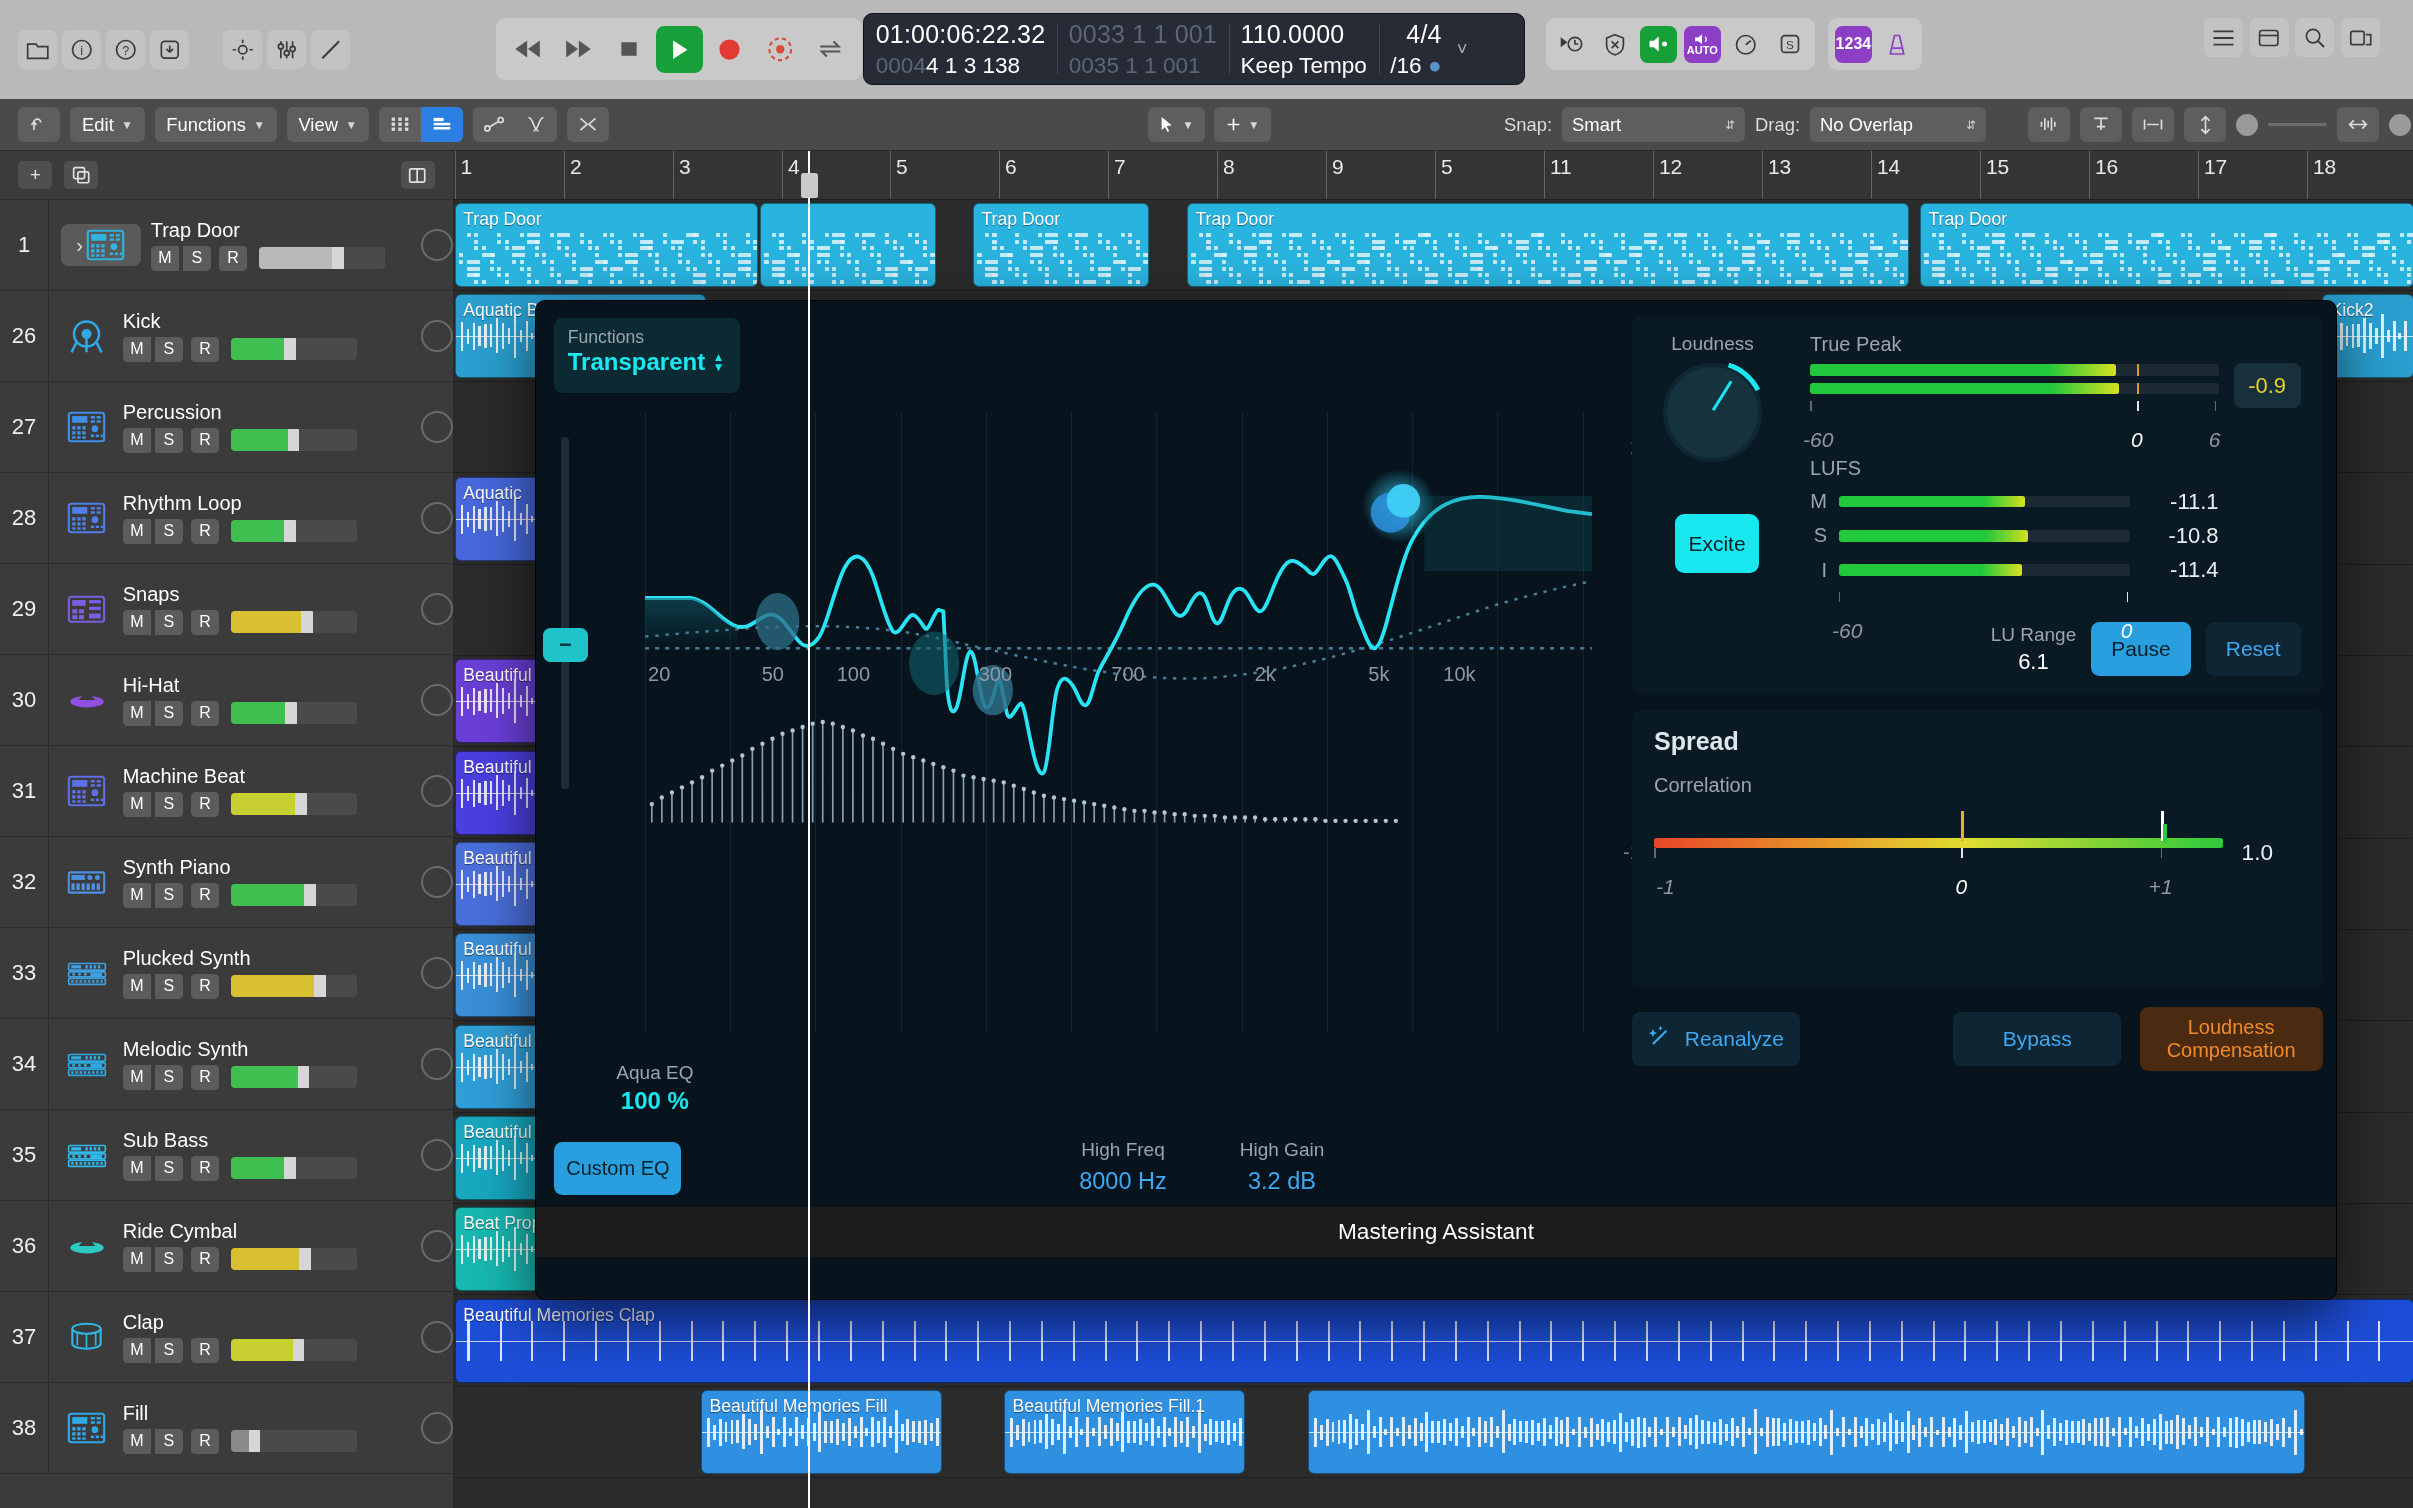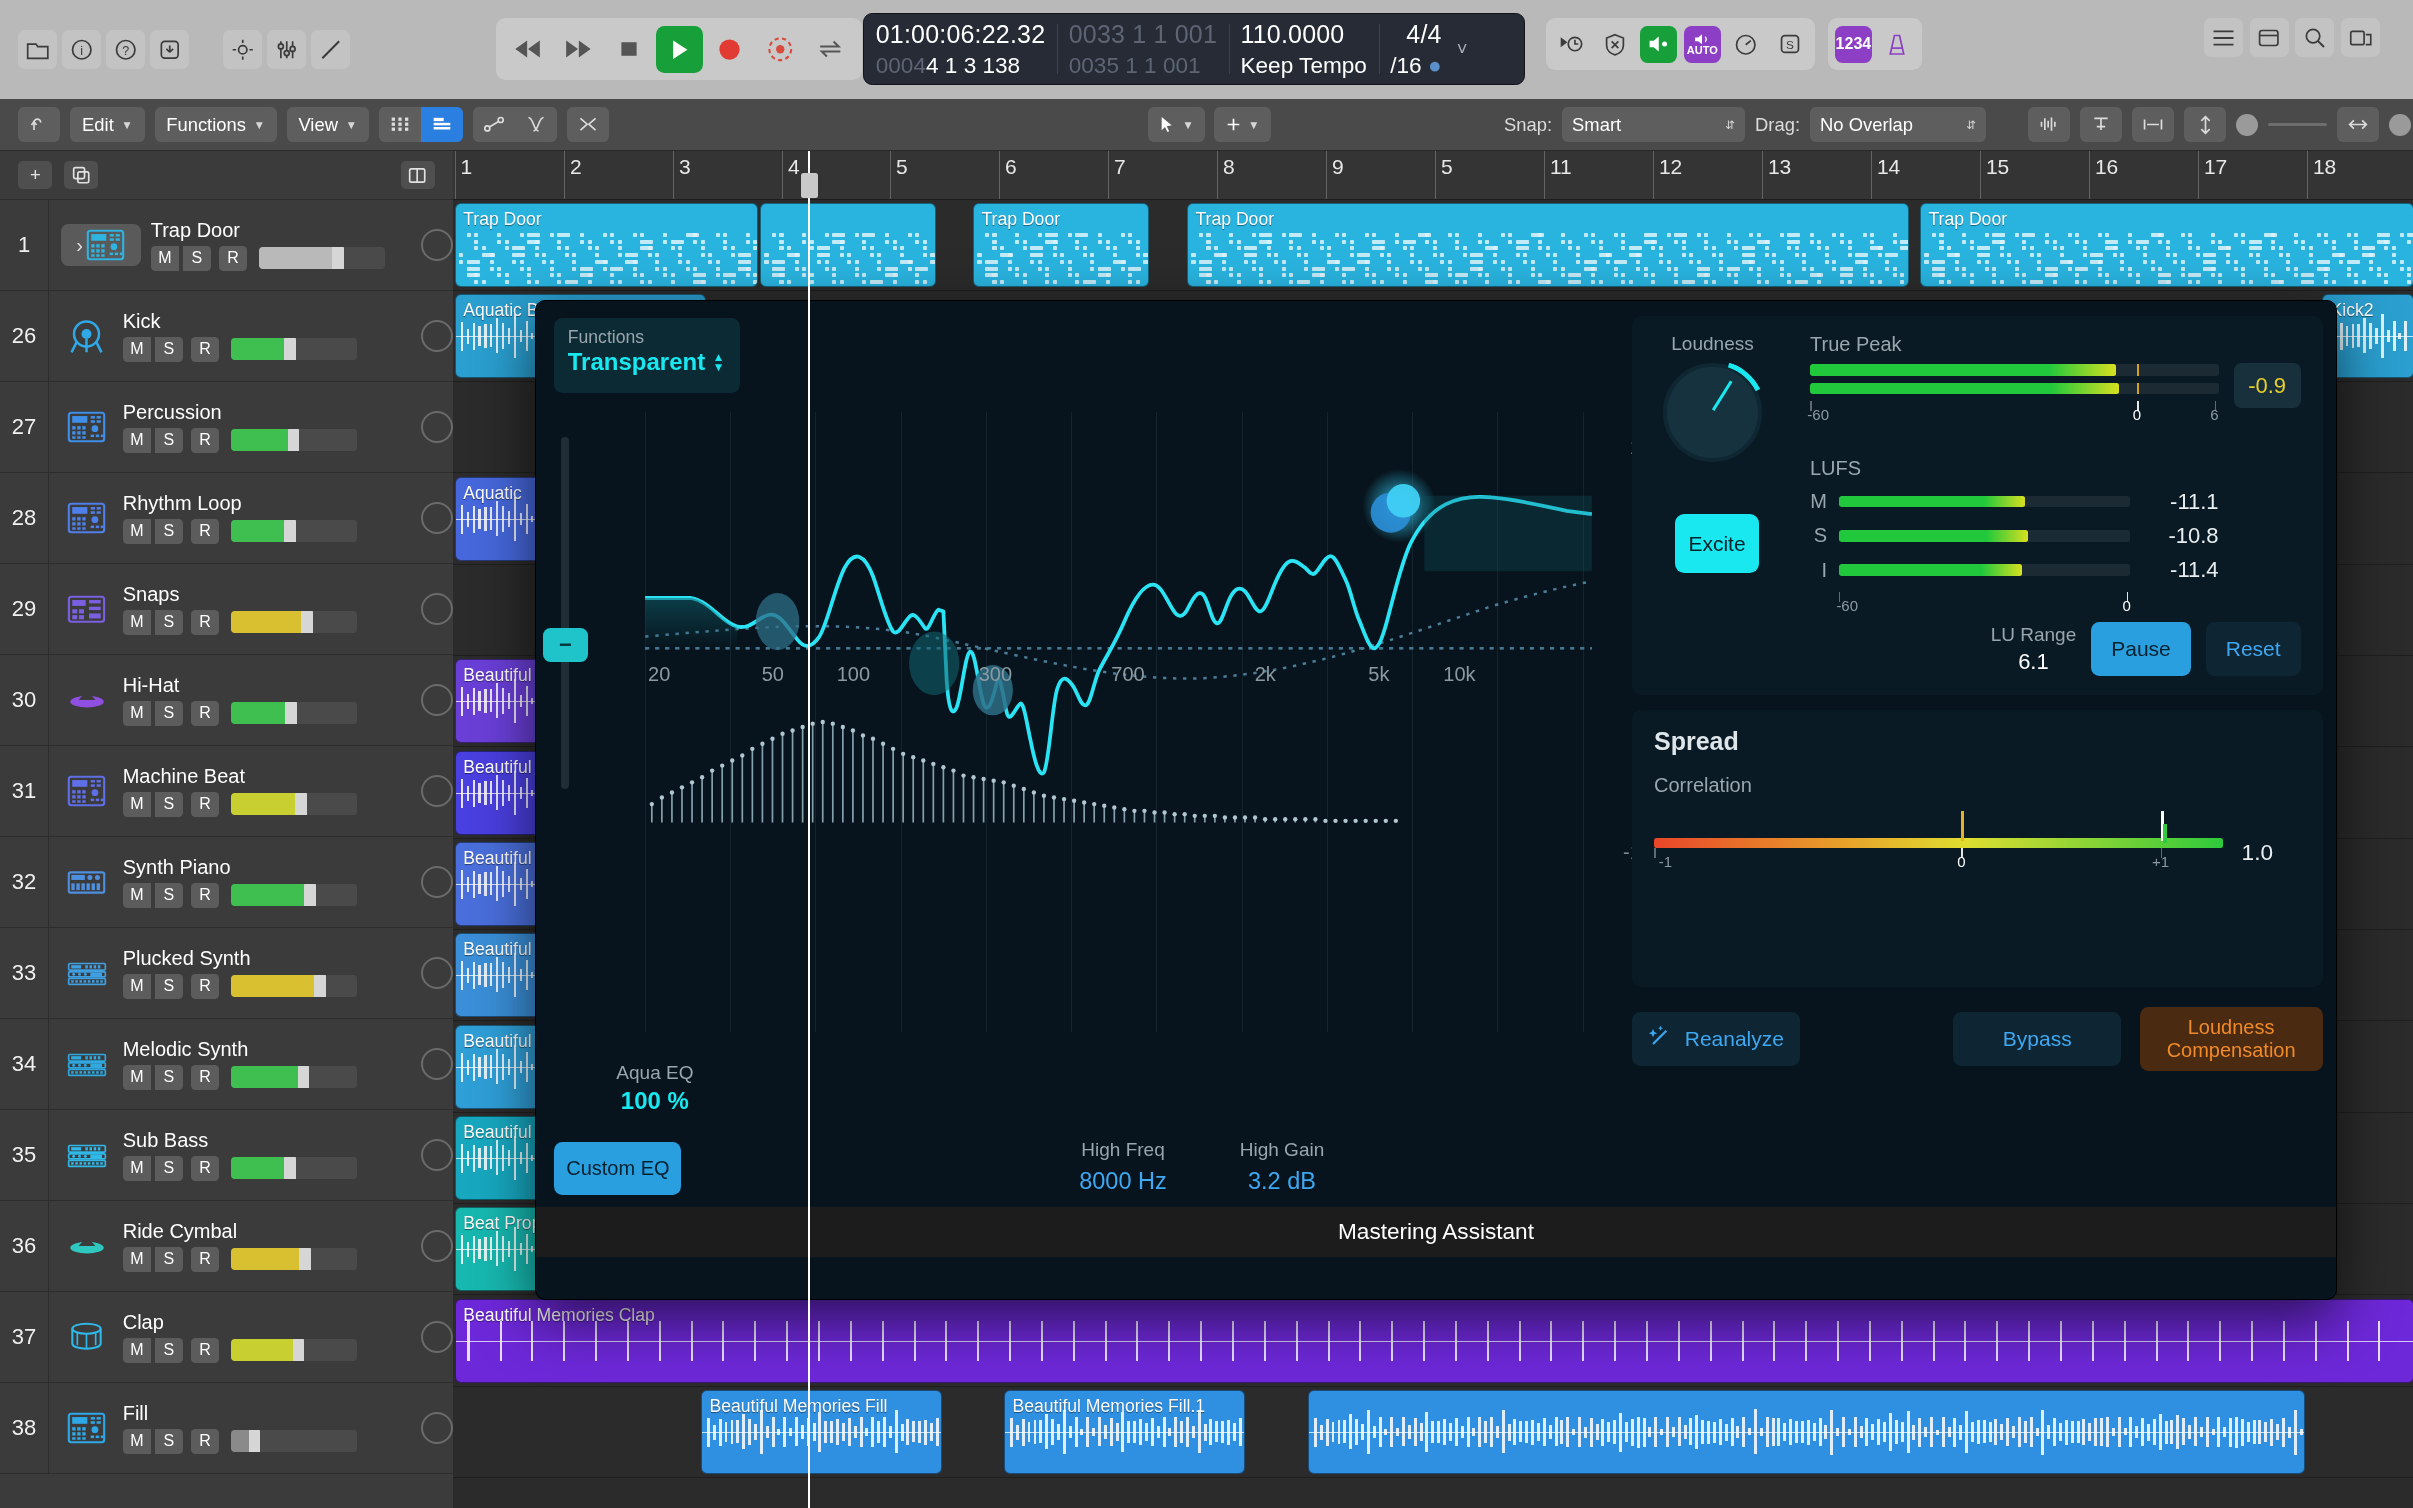--- a/index.html
+++ b/index.html
@@ -176,21 +176,21 @@
     color:#062028; font-size:21px; display:flex; align-items:center; justify-content:center; }
 
   .meterlbl { color:#9aa6ad; font-size:20px; margin-bottom:8.4px; }
   .mbar { height:11.7px; border-radius:2.5px; background:#1b2a33; position:relative;
     overflow:hidden; margin-bottom:6.7px; }
   .mfill { position:absolute; left:0; top:0; bottom:0;
     background:linear-gradient(90deg,#21c83c 0%,#21c83c 78%,#d8e020 100%); border-radius:2.5px; }
   .mtick { position:absolute; top:0; bottom:0; width:1.7px; background:#d8a020; }
   .axrow { position:relative; height:34px; }
   .axt { position:absolute; top:0; width:1.7px; height:10px; background:#5f6a72; }
-  .axn { position:absolute; top:5px; font-size:15px; transform:translateX(-50%); }
+  .axn { position:absolute; top:27px; font-size:21px; transform:translateX(-50%);font-style:italic; }
   .tpbadge { width:67px; height:45px; border-radius:7.5px; background:#17303b; color:#e8d02a;
     font-size:22px; display:flex; align-items:center; justify-content:center; }
   .lufrow { display:flex; align-items:center; gap:11.7px; margin-bottom:8.4px; }
   .lufrow .k { width:17px; color:#9aa6ad; font-size:20px; text-align:right; }
   .lufrow .v { width:77px; color:#e9eef1; font-size:22px; text-align:right; }
   .lurange { text-align:center; color:#9aa6ad; font-size:19px; }
   .lurange b { display:block; color:#fff; font-size:22px; font-weight:normal; margin-top:2.5px; }
   .btn-blue { height:54px; border-radius:8.4px; background:#2a9fe0; color:#06212e;
     font-size:21px; display:flex; align-items:center; justify-content:center; padding:0 20px; }
   .btn-dark { height:54px; border-radius:8.4px; background:#0e2633; color:#3fa8f2;
@@ -2543,21 +2543,21 @@
             <i class="wv" style="left:210px;top:calc(50% - 10.6px);height:21px"></i>
             <i class="wv" style="left:216px;top:calc(50% - 11.3px);height:22.6px"></i>
             <i class="wv" style="left:222px;top:calc(50% - 12.4px);height:25px"></i>
             <i class="wv" style="left:228px;top:calc(50% - 9.3px);height:18.6px"></i>
             <i class="wv" style="left:234px;top:calc(50% - 13.7px);height:27.4px"></i>
             <i class="wv" style="left:240px;top:calc(50% - 7px);height:14px"></i>
             <i class="wv" style="left:246px;top:calc(50% - 14.6px);height:29px"></i>
           </div>
         </div>
         <div class="lane" id="lane-12" style="top: 1145px; height: 91px;">
-          <div class="region" style="left: 1.7px; width: 1959px; background: #6d28d9;">
+          <div class="region" style="left: 1.7px; width: 1959px; background: #1d4ed8;">
             <div class="rname">Beautiful Memories Clap</div>
             <div class="wave"></div>
             <i class="wv" style="left:11.7px;top:calc(50% - 20px);height:40px"></i>
             <i class="wv" style="left:44px;top:calc(50% - 20px);height:40px"></i>
             <i class="wv" style="left:75px;top:calc(50% - 20px);height:40px"></i>
             <i class="wv" style="left:107px;top:calc(50% - 20px);height:40px"></i>
             <i class="wv" style="left:139px;top:calc(50% - 20px);height:40px"></i>
             <i class="wv" style="left:171px;top:calc(50% - 20px);height:40px"></i>
             <i class="wv" style="left:203px;top:calc(50% - 20px);height:40px"></i>
             <i class="wv" style="left:235px;top:calc(50% - 20px);height:40px"></i>

